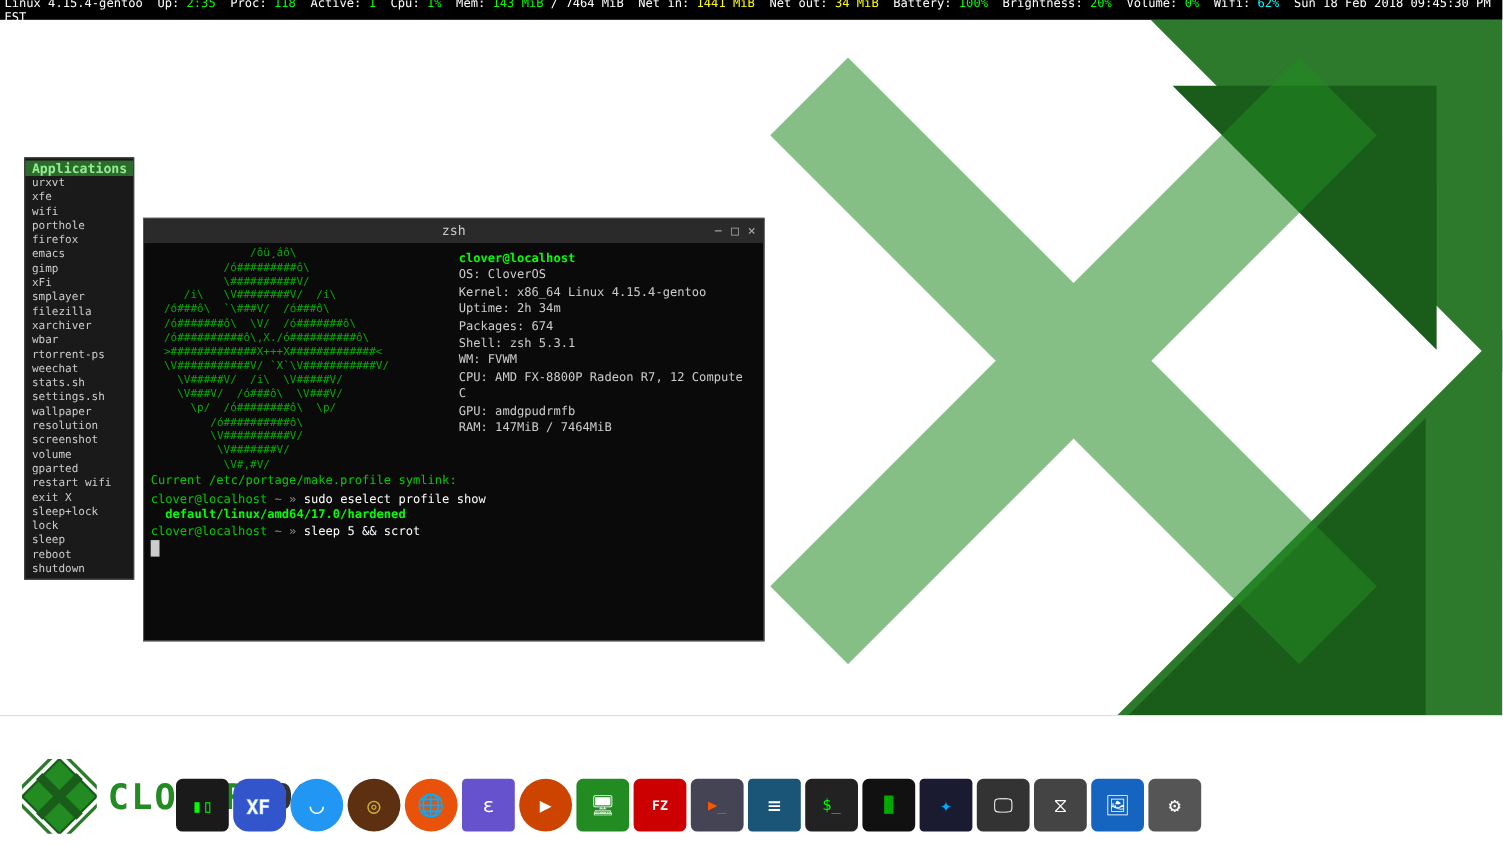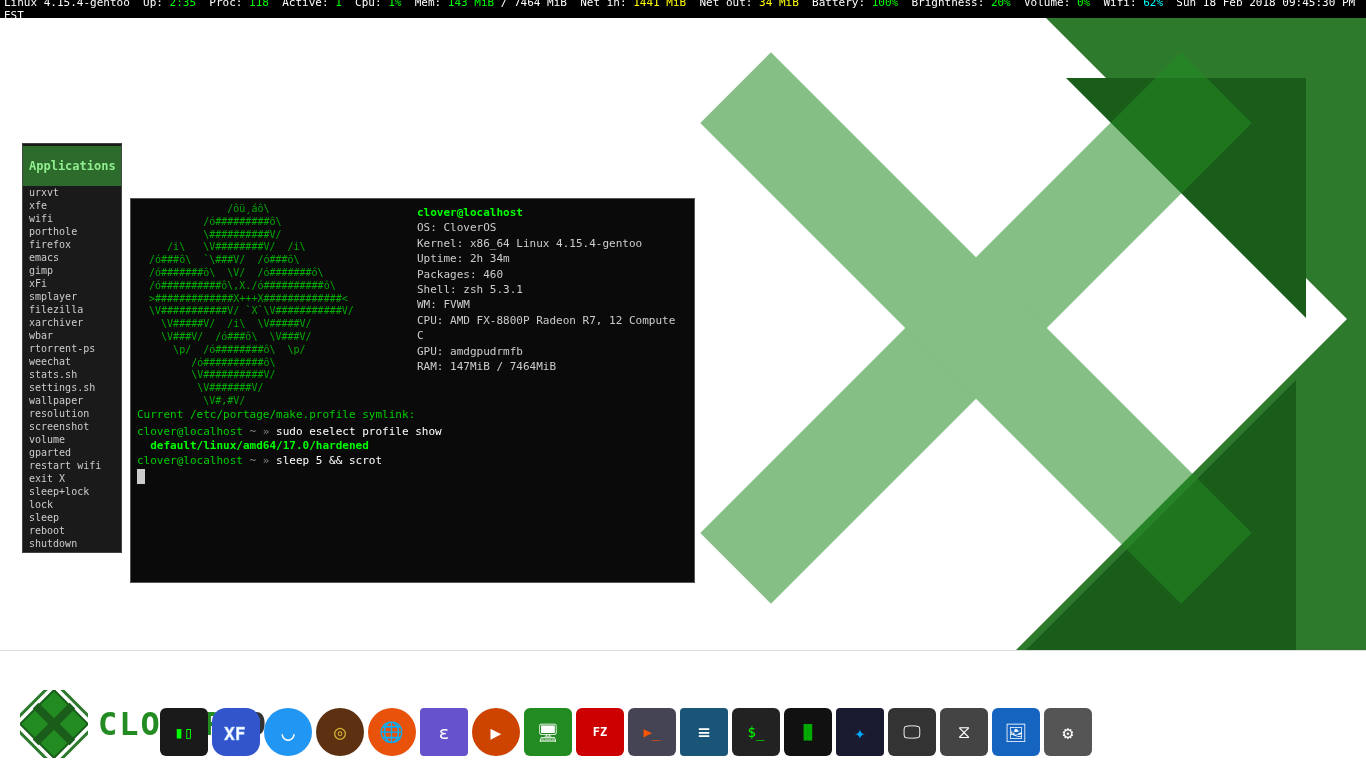--- a/index.html
+++ b/index.html
@@ -55,21 +55,21 @@
       width: 100px;
       background: #1a1a1a;
       border: 1px solid #444;
       z-index: 50;
       padding: 2px 0;
     }
     #appmenu .menu-header {
       background: #2d6b2d;
       color: #90ee90;
       font-size: 12px;
-      padding: 13px 6px;
+      padding: 0 6px;
       font-weight: bold;
       text-align: center;
     }
     #appmenu .menu-item {
       color: #cccccc;
       font-size: 10px;
       padding: 1px 6px;
       cursor: pointer;
       display: block;
     }
@@ -229,20 +229,28 @@
     <a class="menu-item">restart wifi</a>
     <a class="menu-item">exit X</a>
     <a class="menu-item">sleep+lock</a>
     <a class="menu-item">lock</a>
     <a class="menu-item">sleep</a>
     <a class="menu-item">reboot</a>
     <a class="menu-item">shutdown</a>
   </div>
 
   <div id="terminal">
+    <div id="terminal-titlebar">
+      <span id="terminal-title">zsh</span>
+      <div id="terminal-controls">
+        <span class="term-btn">−</span>
+        <span class="term-btn">□</span>
+        <span class="term-btn">×</span>
+      </div>
+    </div>
     <div id="terminal-body">
 
 
       <div style="display:flex;gap:0;">
 
         <div style="color:#00aa00;font-size:10px;line-height:1.28;min-width:270px;">
           <div>&nbsp;&nbsp;&nbsp;&nbsp;&nbsp;&nbsp;&nbsp;&nbsp;&nbsp;&nbsp;&nbsp;&nbsp;&nbsp;&nbsp;&nbsp;/ôü¸áô\</div>
           <div>&nbsp;&nbsp;&nbsp;&nbsp;&nbsp;&nbsp;&nbsp;&nbsp;&nbsp;&nbsp;&nbsp;/ó#########ô\</div>
           <div>&nbsp;&nbsp;&nbsp;&nbsp;&nbsp;&nbsp;&nbsp;&nbsp;&nbsp;&nbsp;&nbsp;\##########V/</div>
           <div>&nbsp;&nbsp;&nbsp;&nbsp;&nbsp;/i\&nbsp;&nbsp;&nbsp;\V########V/&nbsp;&nbsp;/i\</div>
@@ -258,21 +266,21 @@
           <div>&nbsp;&nbsp;&nbsp;&nbsp;&nbsp;&nbsp;&nbsp;&nbsp;&nbsp;\V##########V/</div>
           <div>&nbsp;&nbsp;&nbsp;&nbsp;&nbsp;&nbsp;&nbsp;&nbsp;&nbsp;&nbsp;\V#######V/</div>
           <div>&nbsp;&nbsp;&nbsp;&nbsp;&nbsp;&nbsp;&nbsp;&nbsp;&nbsp;&nbsp;&nbsp;\V#,#V/</div>
         </div>
 
         <div style="color:#cccccc;font-size:11px;line-height:1.4;padding-top:2px;padding-left:10px;">
           <div><span style="color:#00ff00;font-weight:bold;">clover@localhost</span></div>
           <div>OS: CloverOS</div>
           <div>Kernel: x86_64 Linux 4.15.4-gentoo</div>
           <div>Uptime: 2h 34m</div>
-          <div>Packages: 460</div>
+          <div>Packages: 674</div>
           <div>Shell: zsh 5.3.1</div>
           <div>WM: FVWM</div>
           <div>CPU: AMD FX-8800P Radeon R7, 12 Compute C</div>
           <div>GPU: amdgpudrmfb</div>
           <div>RAM: 147MiB / 7464MiB</div>
         </div>
       </div>
 
       <div>
         <span style="color:#00cc00;">Current /etc/portage/make.profile symlink:</span>

